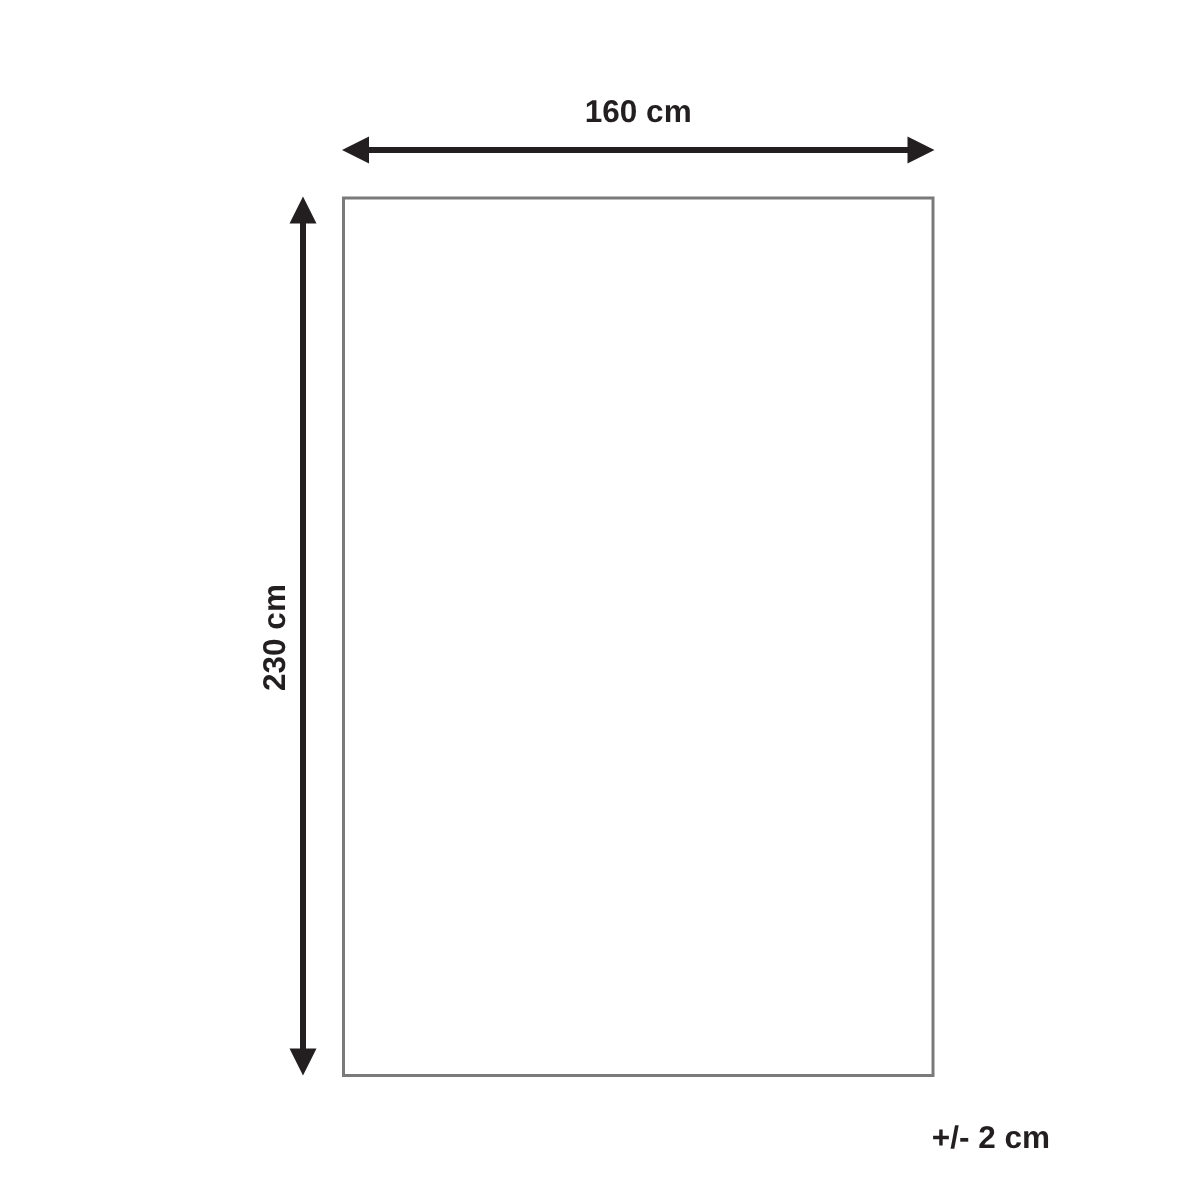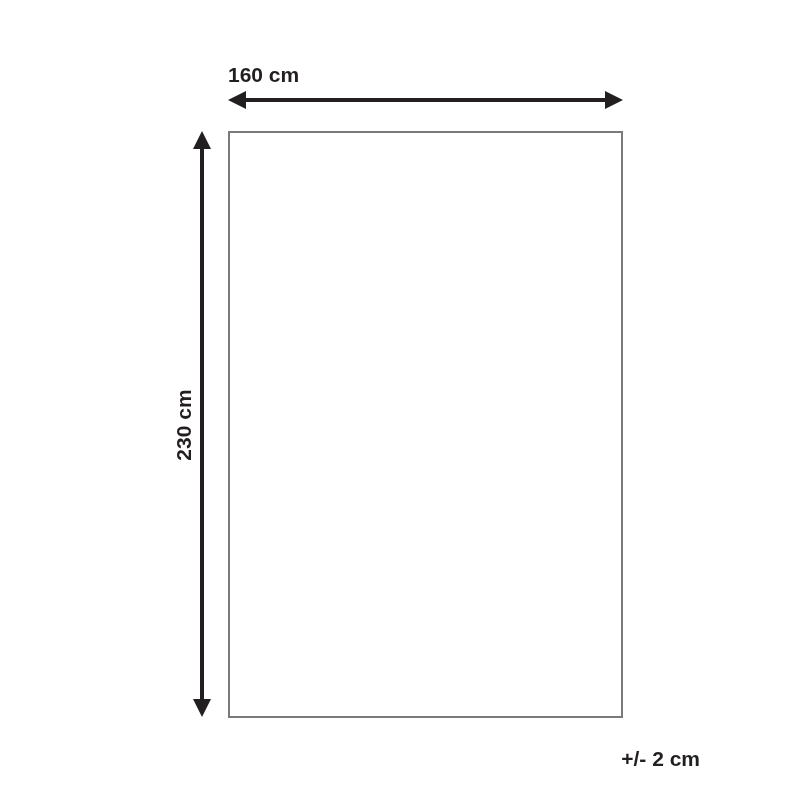--- a/index.html
+++ b/index.html
@@ -24,21 +24,21 @@
     color: var(--arrow);
     font-weight: 700;
     font-size: 21px;
     line-height: 26px;
     white-space: nowrap;
   }
   .width-label {
     left: 228px;
     top: 62px;
     width: 395px;
-    text-align: left;
+    text-align: center;
   }
   .height-label {
     left: 104px;
     top: 412px;
     width: 160px;
     height: 26px;
     text-align: center;
     transform: rotate(-90deg);
   }
   .tolerance-label {

